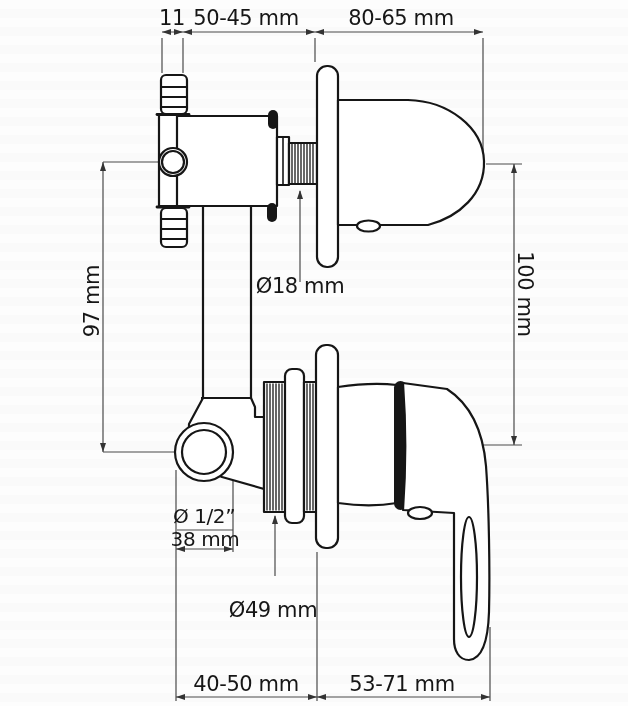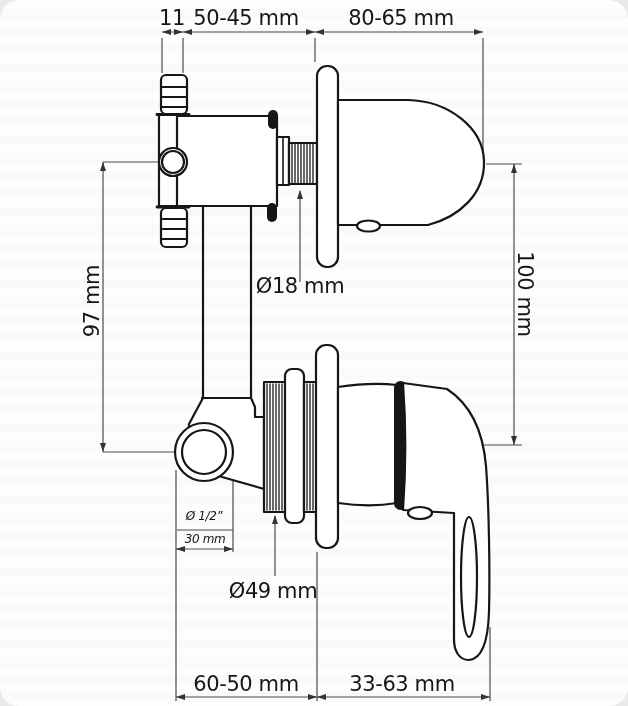--- a/index.html
+++ b/index.html
@@ -5,33 +5,32 @@
 <style>
   html,body{margin:0;padding:0;background:#e9e9e9;}
   .canvas{
     position:relative;
     width:628px;height:706px;
     margin:0;
     background:
       repeating-linear-gradient(180deg,#fdfdfd 0 9px,#fafafa 9px 18px);
     font-family:"DejaVu Sans","Liberation Sans",sans-serif;
     overflow:hidden;
-    border-radius:19px;
   }
   .drawing-svg{position:absolute;left:0;top:0;}
   .dim-label{
     position:absolute;
     transform:translate(-50%,-50%);
     font-size:21px;
     line-height:1;
     letter-spacing:-0.4px;
     color:#161616;
     white-space:nowrap;
   }
-  .dim-label.small{font-size:12px;font-style:italic;}
+  .dim-label.small{font-size:20px;}
   .dim-label.rot-ccw{transform:translate(-50%,-50%) rotate(-90deg);}
   .dim-label.rot-cw{transform:translate(-50%,-50%) rotate(90deg);}
 </style>
 </head>
 <body>
 
 <div class="canvas">
 
   <svg class="drawing-svg" width="628" height="706" viewBox="0 0 628 706">
 
@@ -162,19 +161,19 @@
   </svg>
 
   <div>
     <div class="dim-label" style="left:172px;top:18px">11</div>
     <div class="dim-label" style="left:246px;top:18px">50-45 mm</div>
     <div class="dim-label" style="left:401px;top:18px">80-65 mm</div>
     <div class="dim-label rot-ccw" style="left:92px;top:301px">97 mm</div>
     <div class="dim-label rot-cw" style="left:524px;top:294px">100 mm</div>
     <div class="dim-label" style="left:300px;top:286px">Ø18 mm</div>
     <div class="dim-label small" style="left:204px;top:516px">Ø 1/2”</div>
-    <div class="dim-label small" style="left:205px;top:539px">30 mm</div>
-    <div class="dim-label" style="left:273px;top:591px">Ø49 mm</div>
-    <div class="dim-label" style="left:246px;top:684px">60-50 mm</div>
-    <div class="dim-label" style="left:402px;top:684px">33-63 mm</div>
+    <div class="dim-label small" style="left:205px;top:539px">38 mm</div>
+    <div class="dim-label" style="left:273px;top:610px">Ø49 mm</div>
+    <div class="dim-label" style="left:246px;top:684px">40-50 mm</div>
+    <div class="dim-label" style="left:402px;top:684px">53-71 mm</div>
   </div>
 
 </div>
 
 </body></html>

